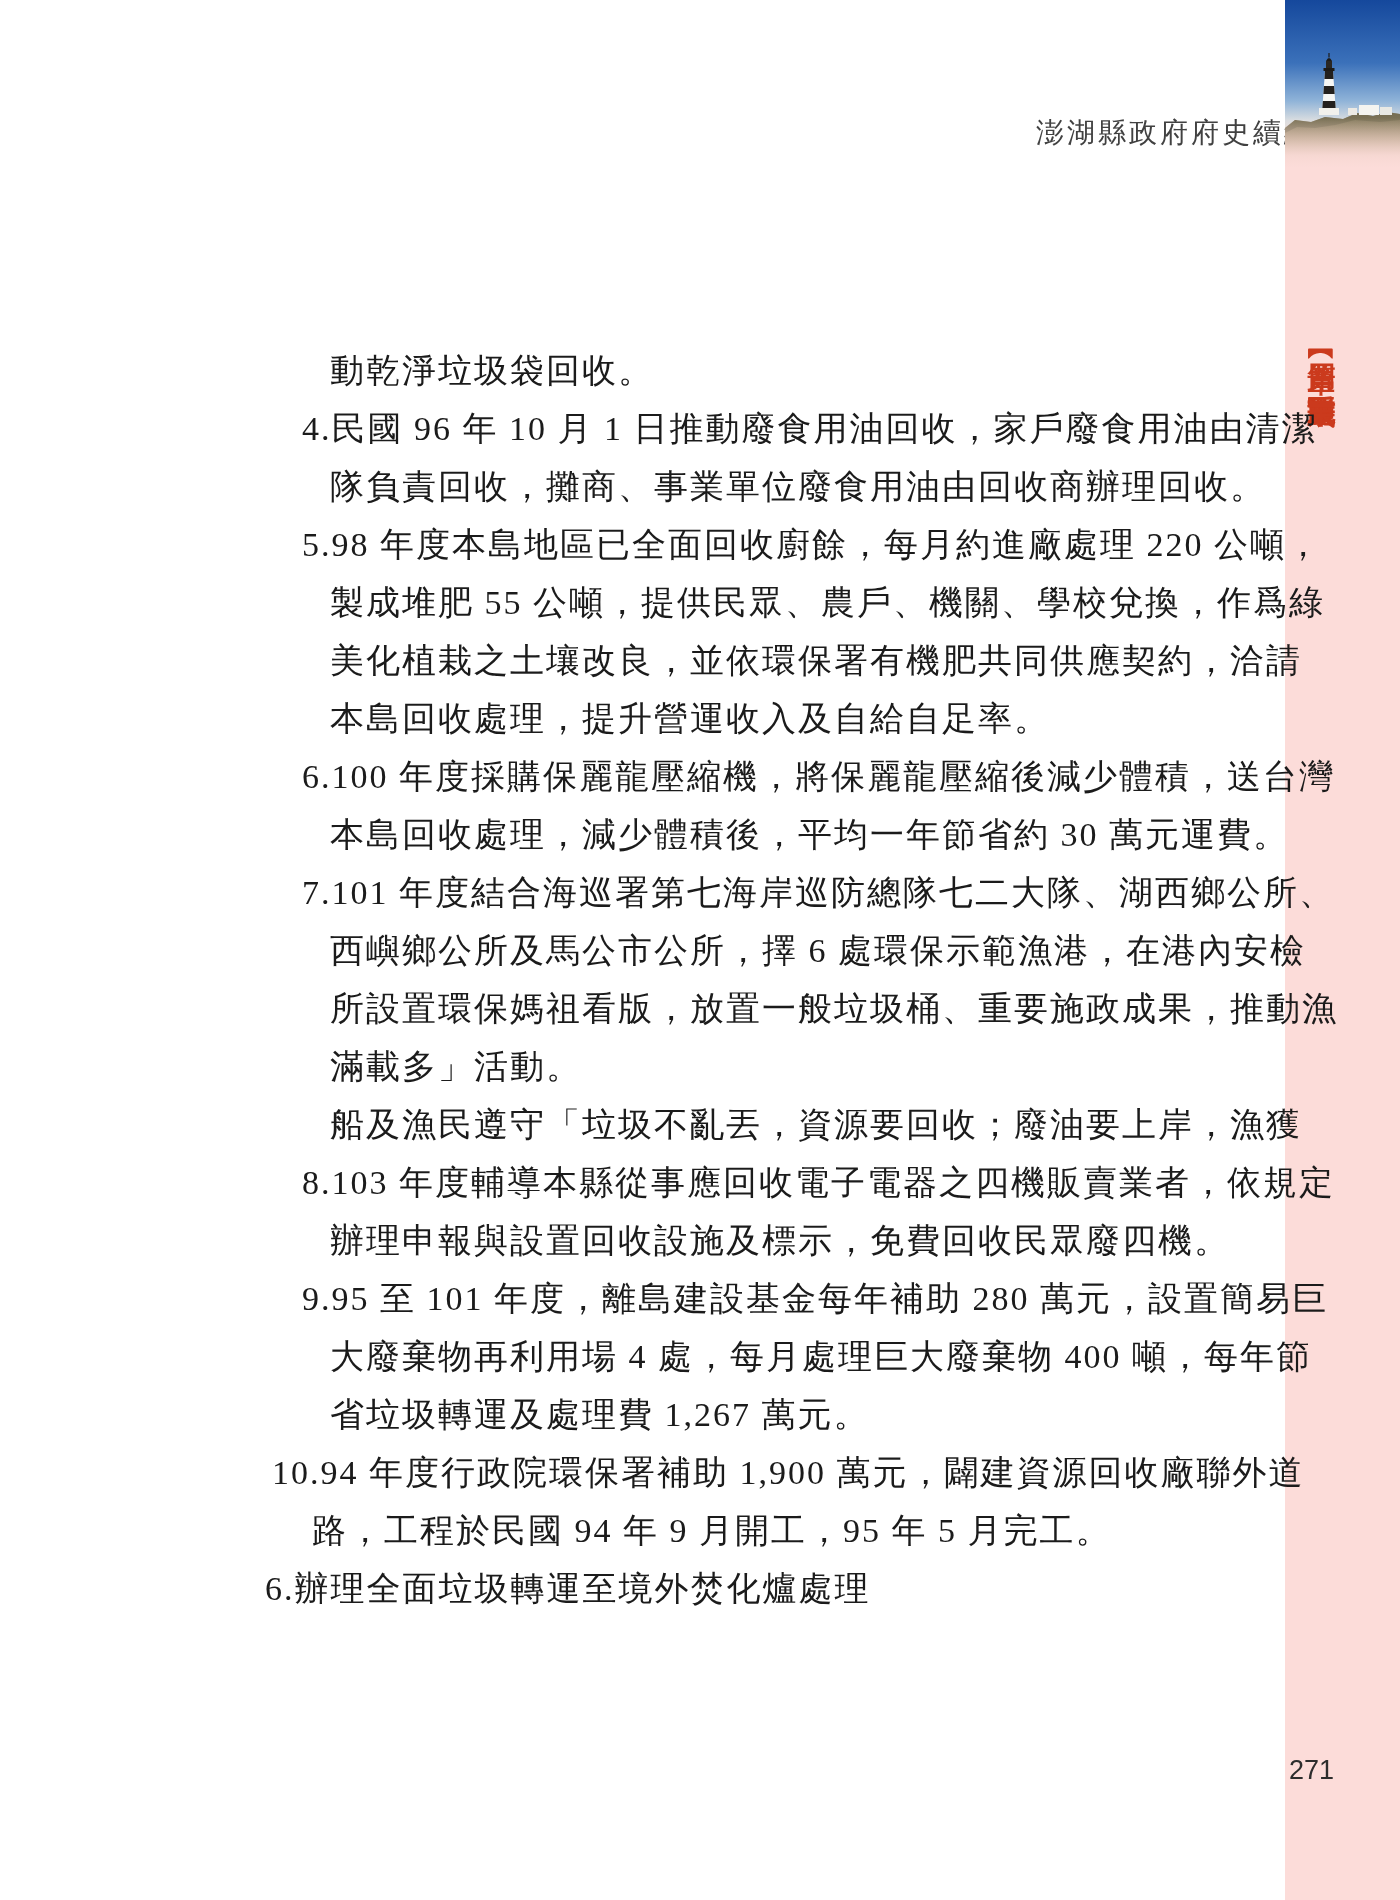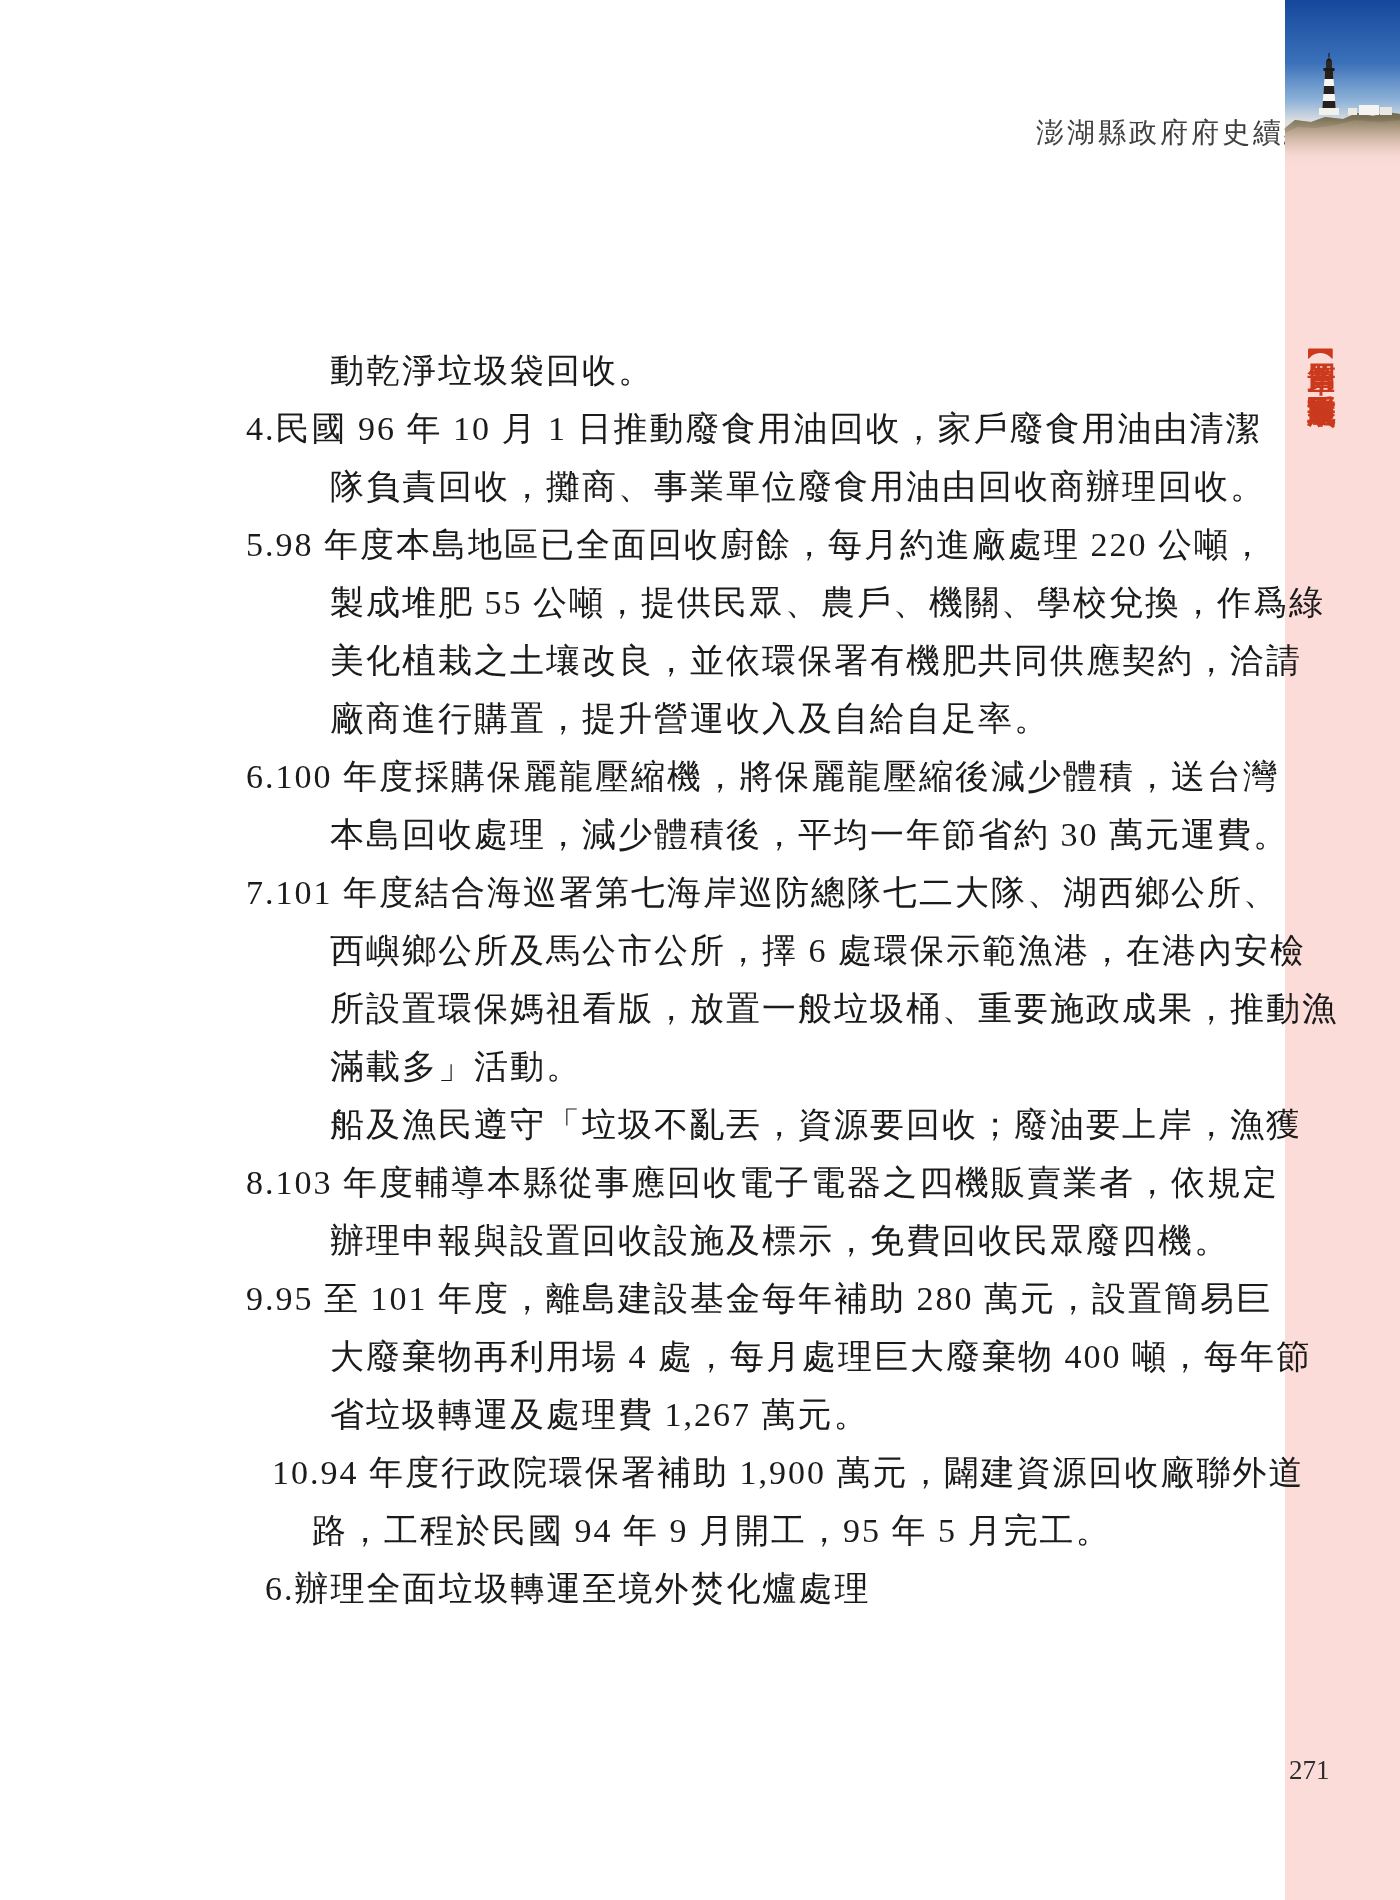--- a/index.html
+++ b/index.html
@@ -38,37 +38,37 @@
     writing-mode:vertical-rl;
     font-size:28px;
     letter-spacing:1px;
     font-weight:600;
     color:#cb3a1d;
     white-space:nowrap;
   }
   .page-number{
     position:absolute;
     top:1755px;left:1289px;
-    font-family:Liberation Serif, serif;
+    font-family:Liberation Sans, sans-serif;
     font-size:27px;
     color:#2d2d2d;
   }
   
   .body-text{
     position:absolute;
     top:342px;left:190px;
     width:1090px;
     font-size:34px;
     letter-spacing:2px;
     color:#1b1b1b;
     white-space:nowrap;
   }
   .body-text .line{height:58px;line-height:58px;}
   .line.hang   {margin-left:140px;}
-  .line.num    {margin-left:56px;}
+  .line.num    {margin-left:112px;}
   .line.num10  {margin-left:82px;}
   .line.cont10 {margin-left:122px;}
   .line.section{margin-left:2px;}
   .line.sub    {margin-left:75px;}
 </style>
 </head>
 <body>
 
 <div class="page">
 
@@ -125,21 +125,21 @@
 
   <div class="page-number">271</div>
 
   <div class="body-text">
       <div class="line hang">動乾淨垃圾袋回收。</div>
       <div class="line num">4.民國 96 年 10 月 1 日推動廢食用油回收，家戶廢食用油由清潔</div>
       <div class="line hang">隊負責回收，攤商、事業單位廢食用油由回收商辦理回收。</div>
       <div class="line num">5.98 年度本島地區已全面回收廚餘，每月約進廠處理 220 公噸，</div>
       <div class="line hang">製成堆肥 55 公噸，提供民眾、農戶、機關、學校兌換，作爲綠</div>
       <div class="line hang">美化植栽之土壤改良，並依環保署有機肥共同供應契約，洽請</div>
-      <div class="line hang">廠商進行購置，提升營運收入及自給自足率。</div>
+      <div class="line hang">本島回收處理，提升營運收入及自給自足率。</div>
       <div class="line num">6.100 年度採購保麗龍壓縮機，將保麗龍壓縮後減少體積，送台灣</div>
       <div class="line hang">本島回收處理，減少體積後，平均一年節省約 30 萬元運費。</div>
       <div class="line num">7.101 年度結合海巡署第七海岸巡防總隊七二大隊、湖西鄉公所、</div>
       <div class="line hang">西嶼鄉公所及馬公市公所，擇 6 處環保示範漁港，在港內安檢</div>
       <div class="line hang">所設置環保媽祖看版，放置一般垃圾桶、重要施政成果，推動漁</div>
       <div class="line hang">滿載多」活動。</div>
       <div class="line hang">船及漁民遵守「垃圾不亂丟，資源要回收；廢油要上岸，漁獲</div>
       <div class="line num">8.103 年度輔導本縣從事應回收電子電器之四機販賣業者，依規定</div>
       <div class="line hang">辦理申報與設置回收設施及標示，免費回收民眾廢四機。</div>
       <div class="line num">9.95 至 101 年度，離島建設基金每年補助 280 萬元，設置簡易巨</div>

